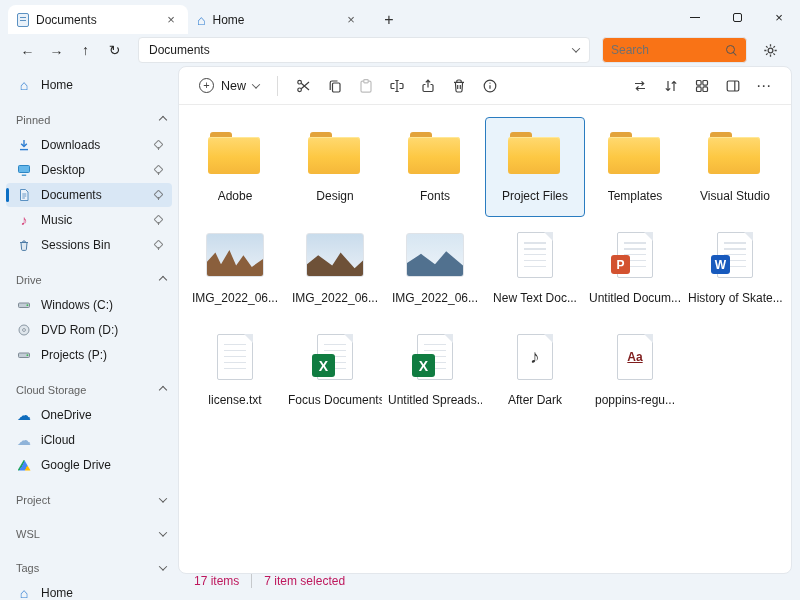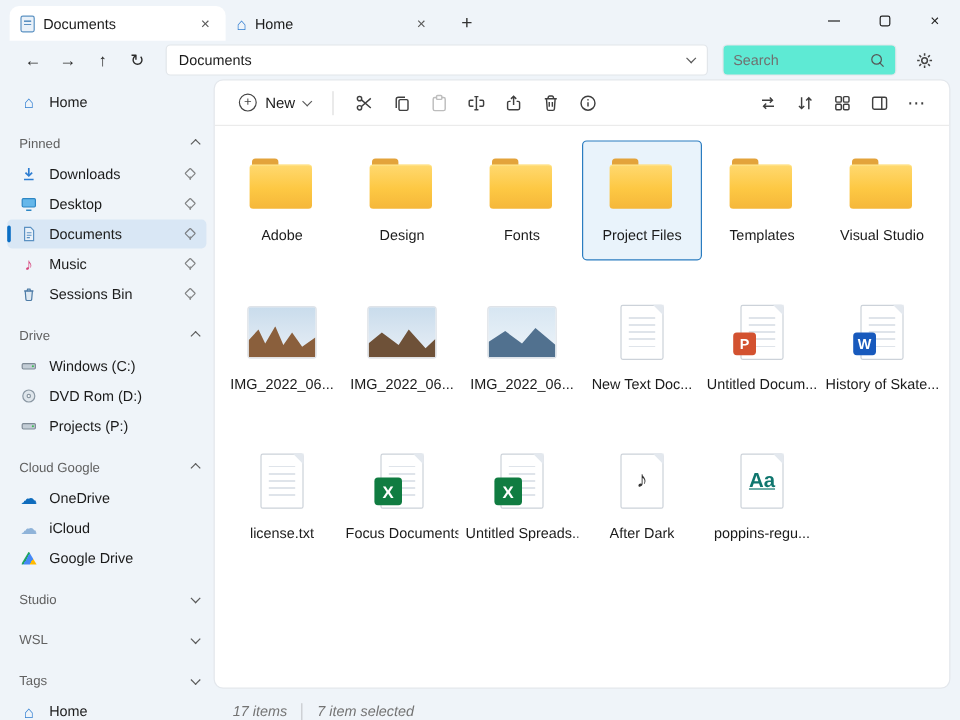--- a/index.html
+++ b/index.html
@@ -27,21 +27,21 @@
   .doc-tab-icon { width: 12px; height: 14px; background: #e9f1f9; border: 1px solid #5b91c2; border-radius: 2px; position: relative; flex: none; }
   .doc-tab-icon::after { content: ""; position: absolute; left: 2px; top: 3px; right: 2px; height: 6px;
     background: repeating-linear-gradient(to bottom, #5b91c2 0 1px, transparent 1px 3px); }
   .home-glyph { color: #2f7dd1; font-size: 14px; line-height: 1; }
 
   
   .navbar { height: 32px; display: flex; align-items: center; padding: 0 12px 0 14px; gap: 2px; }
   .nav-btn { width: 27px; height: 26px; display: flex; align-items: center; justify-content: center; font-size: 14px; color: #2b2b2b; border-radius: 4px; }
   .addressbar { width: 452px; height: 26px; margin-left: 8px; background: #fff; border: 1px solid #e2e6ea; border-radius: 4px; display: flex; align-items: center; padding: 0 10px; }
   .addressbar .addr-text { flex: 1; color: #1b1b1b; }
-  .searchbar { width: 145px; height: 26px; margin-left: 10px; background: #5eead4; border: 1px solid #e2e6ea; border-radius: 4px; display: flex; align-items: center; padding: 0 8px; }
+  .searchbar { width: 145px; height: 26px; margin-left: 10px; background: #f97316; border: 1px solid #e2e6ea; border-radius: 4px; display: flex; align-items: center; padding: 0 8px; }
   .search-input { border: none; outline: none; background: transparent; width: 100%; font: inherit; color: #444; }
   .search-input::placeholder { color: #707070; }
   .mag { width: 13px; height: 13px; position: relative; flex: none; }
   .mag::before { content: ""; position: absolute; width: 7px; height: 7px; border: 1.3px solid #555; border-radius: 50%; left: 1px; top: 1px; }
   .mag::after { content: ""; position: absolute; width: 4.5px; height: 1.3px; background: #555; transform: rotate(45deg); left: 7px; top: 9px; }
   .gear-btn { margin-left: 8px; }
 
   .chev { width: 6px; height: 6px; border-right: 1.3px solid #5a5a5a; border-bottom: 1.3px solid #5a5a5a; display: inline-block; flex: none; }
   .chev.down { transform: rotate(45deg) translate(-1px,-1px); }
   .chev.up { transform: rotate(225deg); }
@@ -74,21 +74,21 @@
 
   .toolbar { height: 38px; display: flex; align-items: center; padding: 0 12px; border-bottom: 1px solid #ebebeb; flex: none; }
   .new-btn { gap: 7px; padding: 4px 8px; border-radius: 4px; font-size: 12.5px; color: #1b1b1b; }
   .circle-plus { width: 15px; height: 15px; border: 1.2px solid #454545; border-radius: 50%; display: flex; align-items: center; justify-content: center; font-size: 11px; color: #454545; line-height: 1; }
   .tsep { width: 1px; height: 20px; background: #dcdcdc; margin: 0 10px; flex: none; }
   .tool-btn { width: 31px; height: 30px; justify-content: center; border-radius: 4px; }
   .toolbar-right { margin-left: auto; display: flex; align-items: center; }
   .more-glyph { font-size: 15px; color: #3f3f3f; }
 
   
-  .files { flex: 1; display: grid; grid-template-columns: repeat(6, 100px); align-content: start; row-gap: 24px; padding: 12px 6px 0 6px; overflow: hidden; }
+  .files { flex: 1; display: grid; grid-template-columns: repeat(6, 100px); align-content: start; row-gap: 2px; padding: 12px 6px 0 6px; overflow: hidden; }
   .tile { width: 100px; height: 100px; display: flex; flex-direction: column; align-items: center; padding-top: 6px; border: 1px solid transparent; border-radius: 4px; }
   .tile.selected { background: #e9f3fb; border-color: #2a7cc0; }
   .tile-icon { height: 58px; display: flex; align-items: center; justify-content: center; }
   .tile-label { margin-top: 7px; font-size: 12px; color: #1b1b1b; max-width: 94px; white-space: nowrap; overflow: hidden; text-align: center; }
 
   .folder { width: 54px; height: 42px; position: relative; }
   .f-tab { position: absolute; left: 2px; top: 0; width: 22px; height: 12px; border-radius: 3px 3px 0 0; background: #e3a33b; }
   .f-body { position: absolute; left: 0; right: 2px; top: 5px; bottom: 0; border-radius: 3px;
     background: linear-gradient(180deg, #ffd970 0%, #fdc843 55%, #f5b73a 100%); box-shadow: inset 0 1px 0 #ffe896; }
 
@@ -101,24 +101,24 @@
 
   .page { width: 36px; height: 46px; background: #fff; border: 1px solid #ccd2d9; border-radius: 2px; position: relative; }
   .fold { position: absolute; top: -1px; right: -1px; width: 0; height: 0; border-left: 9px solid transparent; border-top: 9px solid #e3e8ee; }
   .lines { position: absolute; left: 6px; right: 6px; top: 9px; bottom: 8px;
     background: repeating-linear-gradient(to bottom, #dfe4ea 0 1.5px, transparent 1.5px 6px); }
   .badge { position: absolute; left: -7px; bottom: 3px; width: 19px; height: 19px; border-radius: 3px; color: #fff; font-size: 12px; font-weight: 700; display: flex; align-items: center; justify-content: center; }
   .badge.ppt { background: #d35230; }
   .badge.word { background: #185abd; }
   .badge.excel { background: #107c41; width: 23px; height: 23px; font-size: 14px; left: -6px; bottom: 2px; }
   .music-note { position: absolute; inset: 0; display: flex; align-items: center; justify-content: center; font-size: 19px; color: #333; }
-  .font-aa { position: absolute; inset: 0; display: flex; align-items: center; justify-content: center; font-size: 17px; font-weight: 600; color: #0f766e; text-decoration: underline; }
-
-  
-  .statusbar { height: 26px; display: flex; align-items: flex-end; gap: 12px; padding-left: 16px; color: #737373; font-size: 12px; flex: none; font-style: italic; }
+  .font-aa { position: absolute; inset: 0; display: flex; align-items: center; justify-content: center; font-size: 12px; font-weight: 600; color: #7f1d1d; text-decoration: underline; }
+
+  
+  .statusbar { height: 26px; display: flex; align-items: flex-start; gap: 12px; padding-left: 16px; color: #be185d; font-size: 12px; flex: none; }
   .vsep { width: 1px; height: 14px; background: #c6c9cc; }
 
   svg.ic { display: block; }
 </style>
 </head>
 <body>
 
 <div class="titlebar">
   <div class="tab active">
     <span class="doc-tab-icon"></span>
@@ -253,41 +253,41 @@
       <span class="sicon">
         <svg class="ic" width="14" height="14" viewBox="0 0 14 14">
             <rect x="1.5" y="5" width="11" height="4.5" rx="1" fill="#c3cdd6" stroke="#7f8b96"></rect>
             <circle cx="10.4" cy="7.2" r=".9" fill="#3fba54"></circle>
           </svg>
       </span>
       <span class="side-label">Projects (P:)</span>
     </div>
 
     <div class="side-header">
-      <span class="hdr-label">Cloud Google</span>
+      <span class="hdr-label">Cloud Storage</span>
       <span class="chev up"></span>
     </div>
 
     <div class="side-item">
       <span class="sicon cloud-blue">☁</span>
       <span class="side-label">OneDrive</span>
     </div>
     <div class="side-item">
       <span class="sicon cloud-gray">☁</span>
       <span class="side-label">iCloud</span>
     </div>
     <div class="side-item">
       <span class="sicon">
           <span class="gdrive-tri"></span>
         </span>
       <span class="side-label">Google Drive</span>
     </div>
 
     <div class="side-header">
-      <span class="hdr-label">Studio</span>
+      <span class="hdr-label">Project</span>
       <span class="chev down"></span>
     </div>
     <div class="side-header">
       <span class="hdr-label">WSL</span>
       <span class="chev down"></span>
     </div>
     <div class="side-header">
       <span class="hdr-label">Tags</span>
       <span class="chev down"></span>
     </div>

